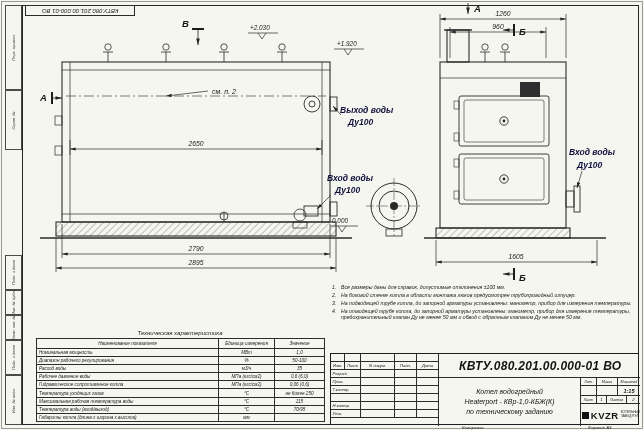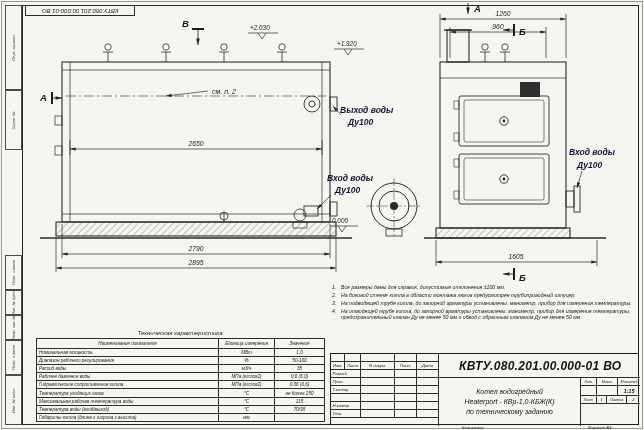--- a/index.html
+++ b/index.html
@@ -393,17 +393,25 @@
     <div class="tc cc" style="left:287px;top:24px;width:22px;height:8px;font-size:3.6px;border-right:none">Масштаб</div>
     <div class="tc cc" style="left:250px;top:32px;width:16px;height:10px"></div>
     <div class="tc cc" style="left:266px;top:32px;width:21px;height:10px"></div>
     <div class="tc cc scaleval" style="left:287px;top:32px;width:22px;height:10px;border-right:none">1:15</div>
 
     <div class="tc cc" style="left:250px;top:42px;width:16px;height:8px;font-size:3.6px">Лист</div>
     <div class="tc cc" style="left:266px;top:42px;width:10px;height:8px">1</div>
     <div class="tc cc" style="left:276px;top:42px;width:20px;height:8px;font-size:3.6px">Листов</div>
     <div class="tc cc" style="left:296px;top:42px;width:13px;height:8px;border-right:none">2</div>
 
+    <div class="tc logo" style="left:250px;top:50px;width:59px;height:22px;border-right:none;border-bottom:none">
+      <span class="logo-sq"></span>
+      <span class="logo-k">KVZR</span>
+      <span class="logo-t">
+        <span>КОТЕЛЬНЫЙ</span>
+        <span>ЗАВОД РЭП</span>
+      </span>
+    </div>
   </div>
 
   <span class="strip" style="left:462px">Копировал</span>
   <span class="strip" style="left:588px">Формат А3</span>
 </div>
 
 </body></html>

